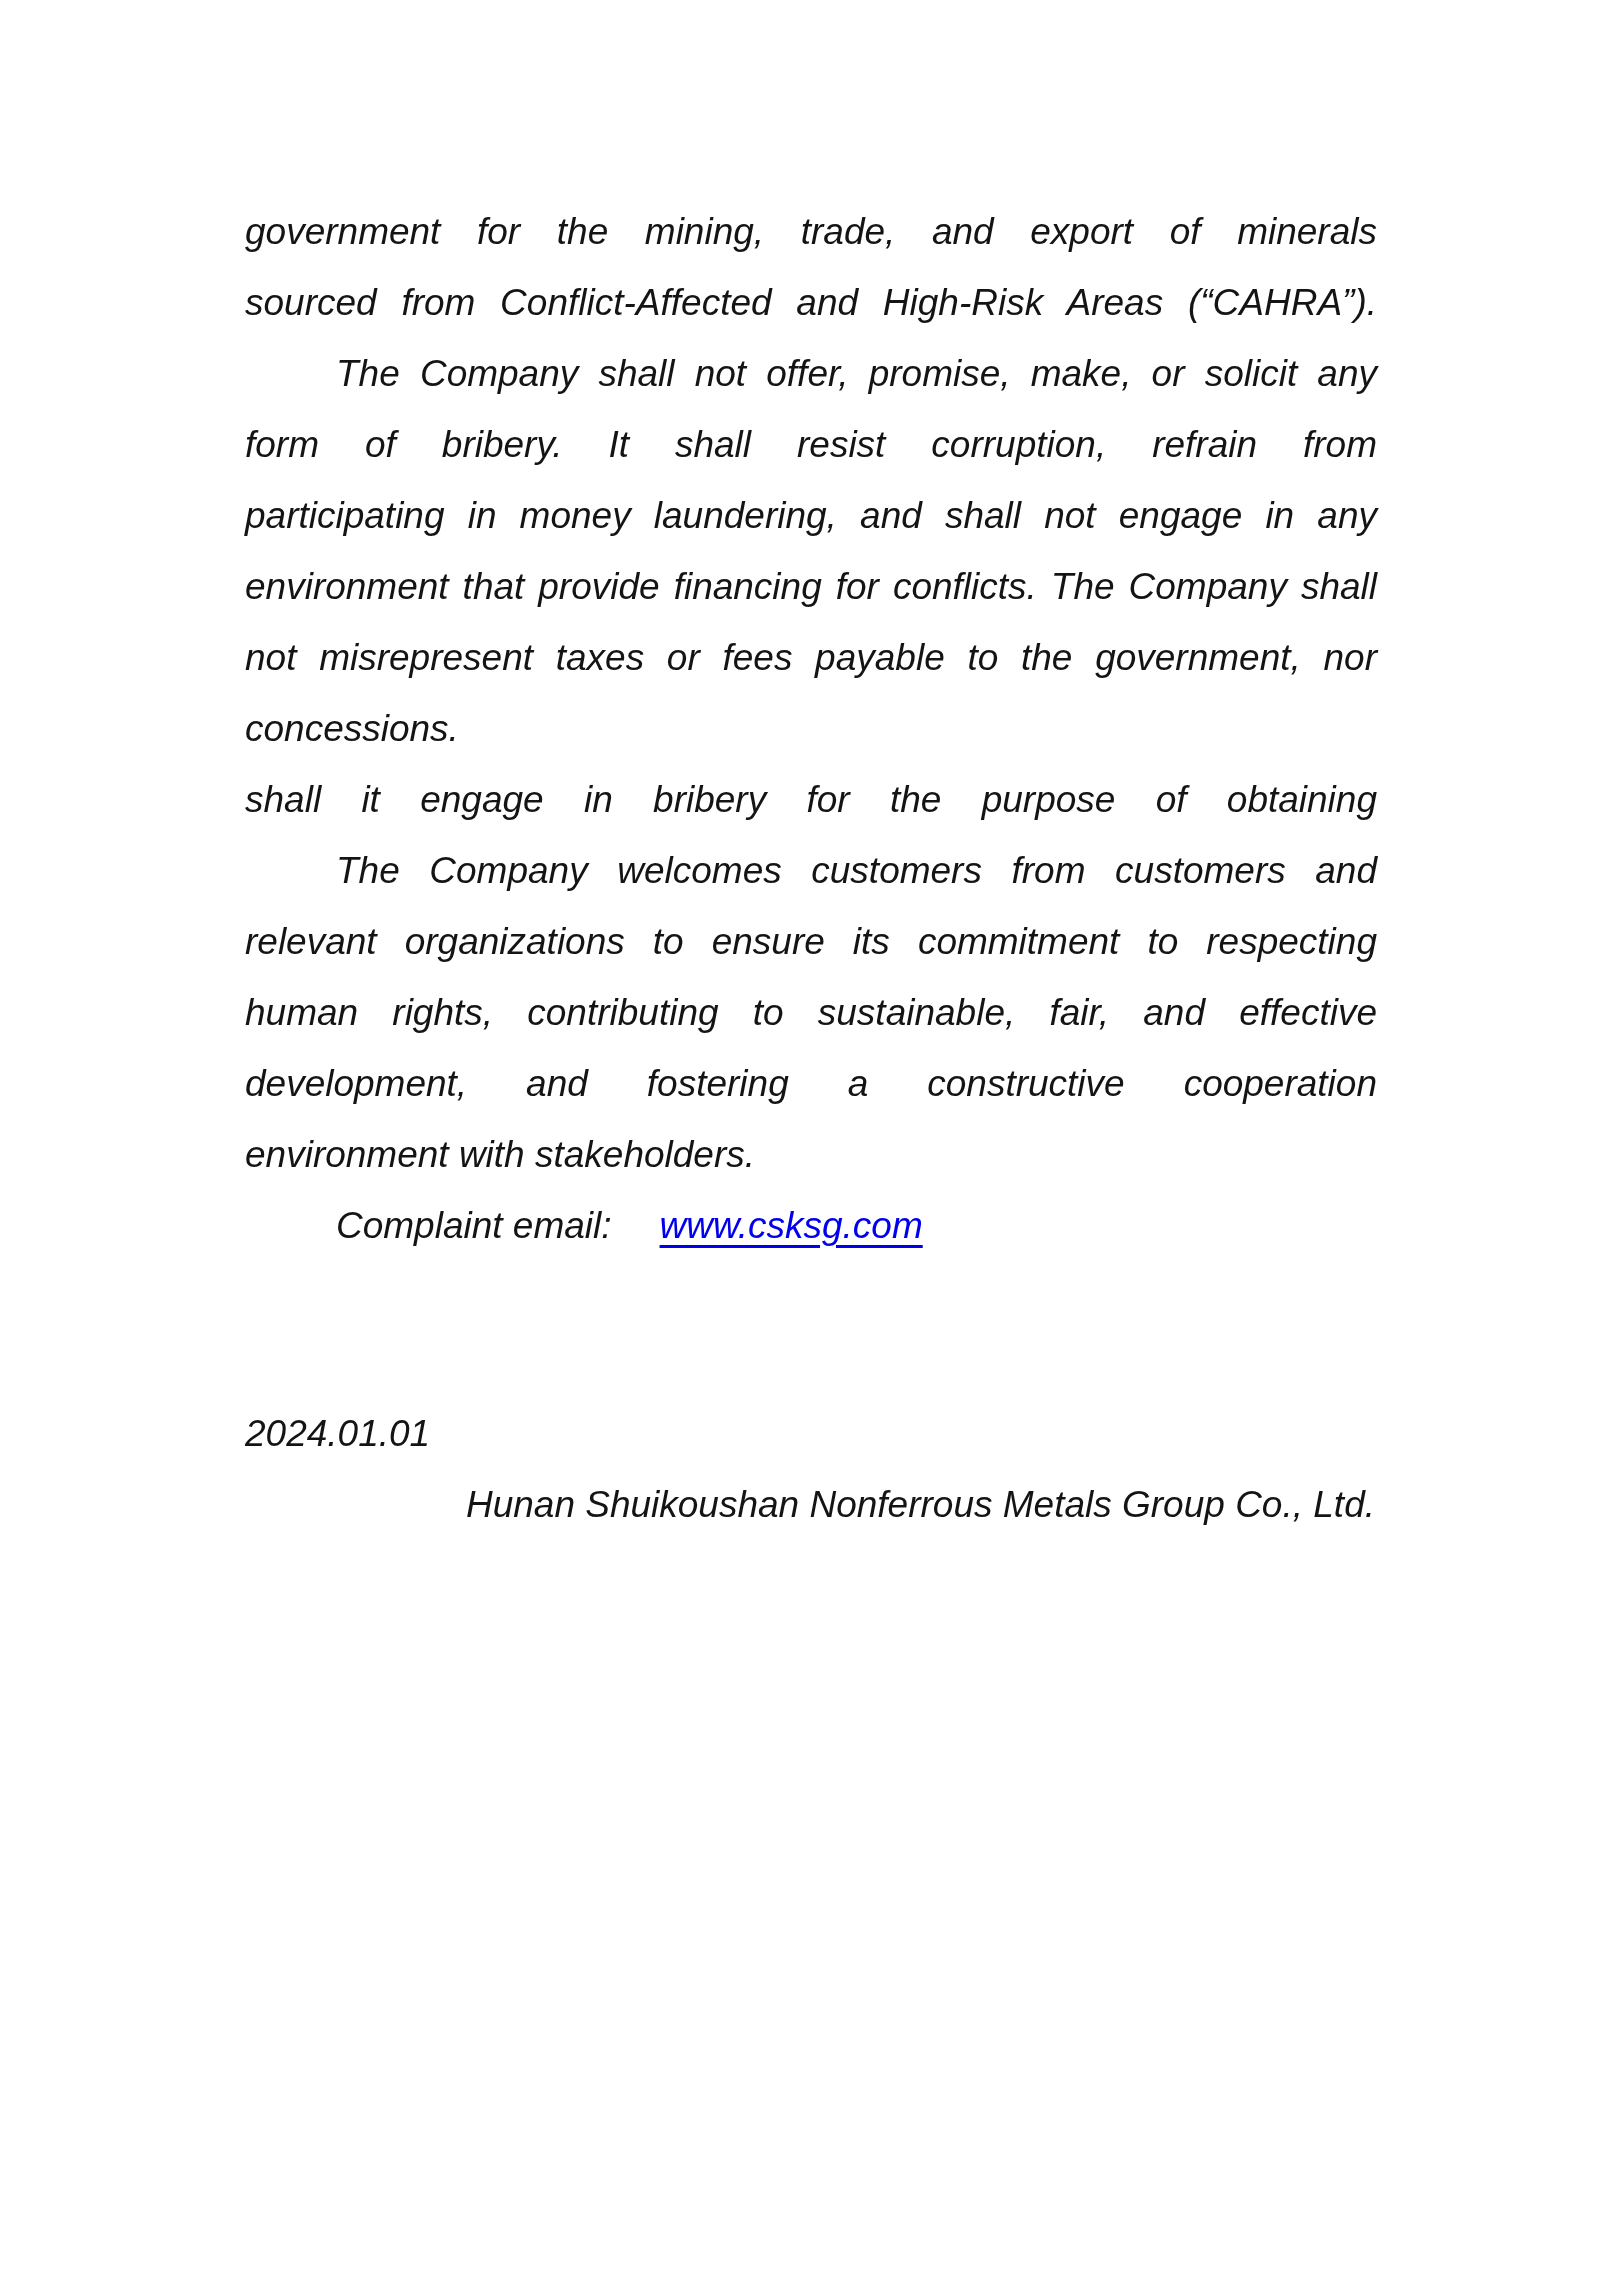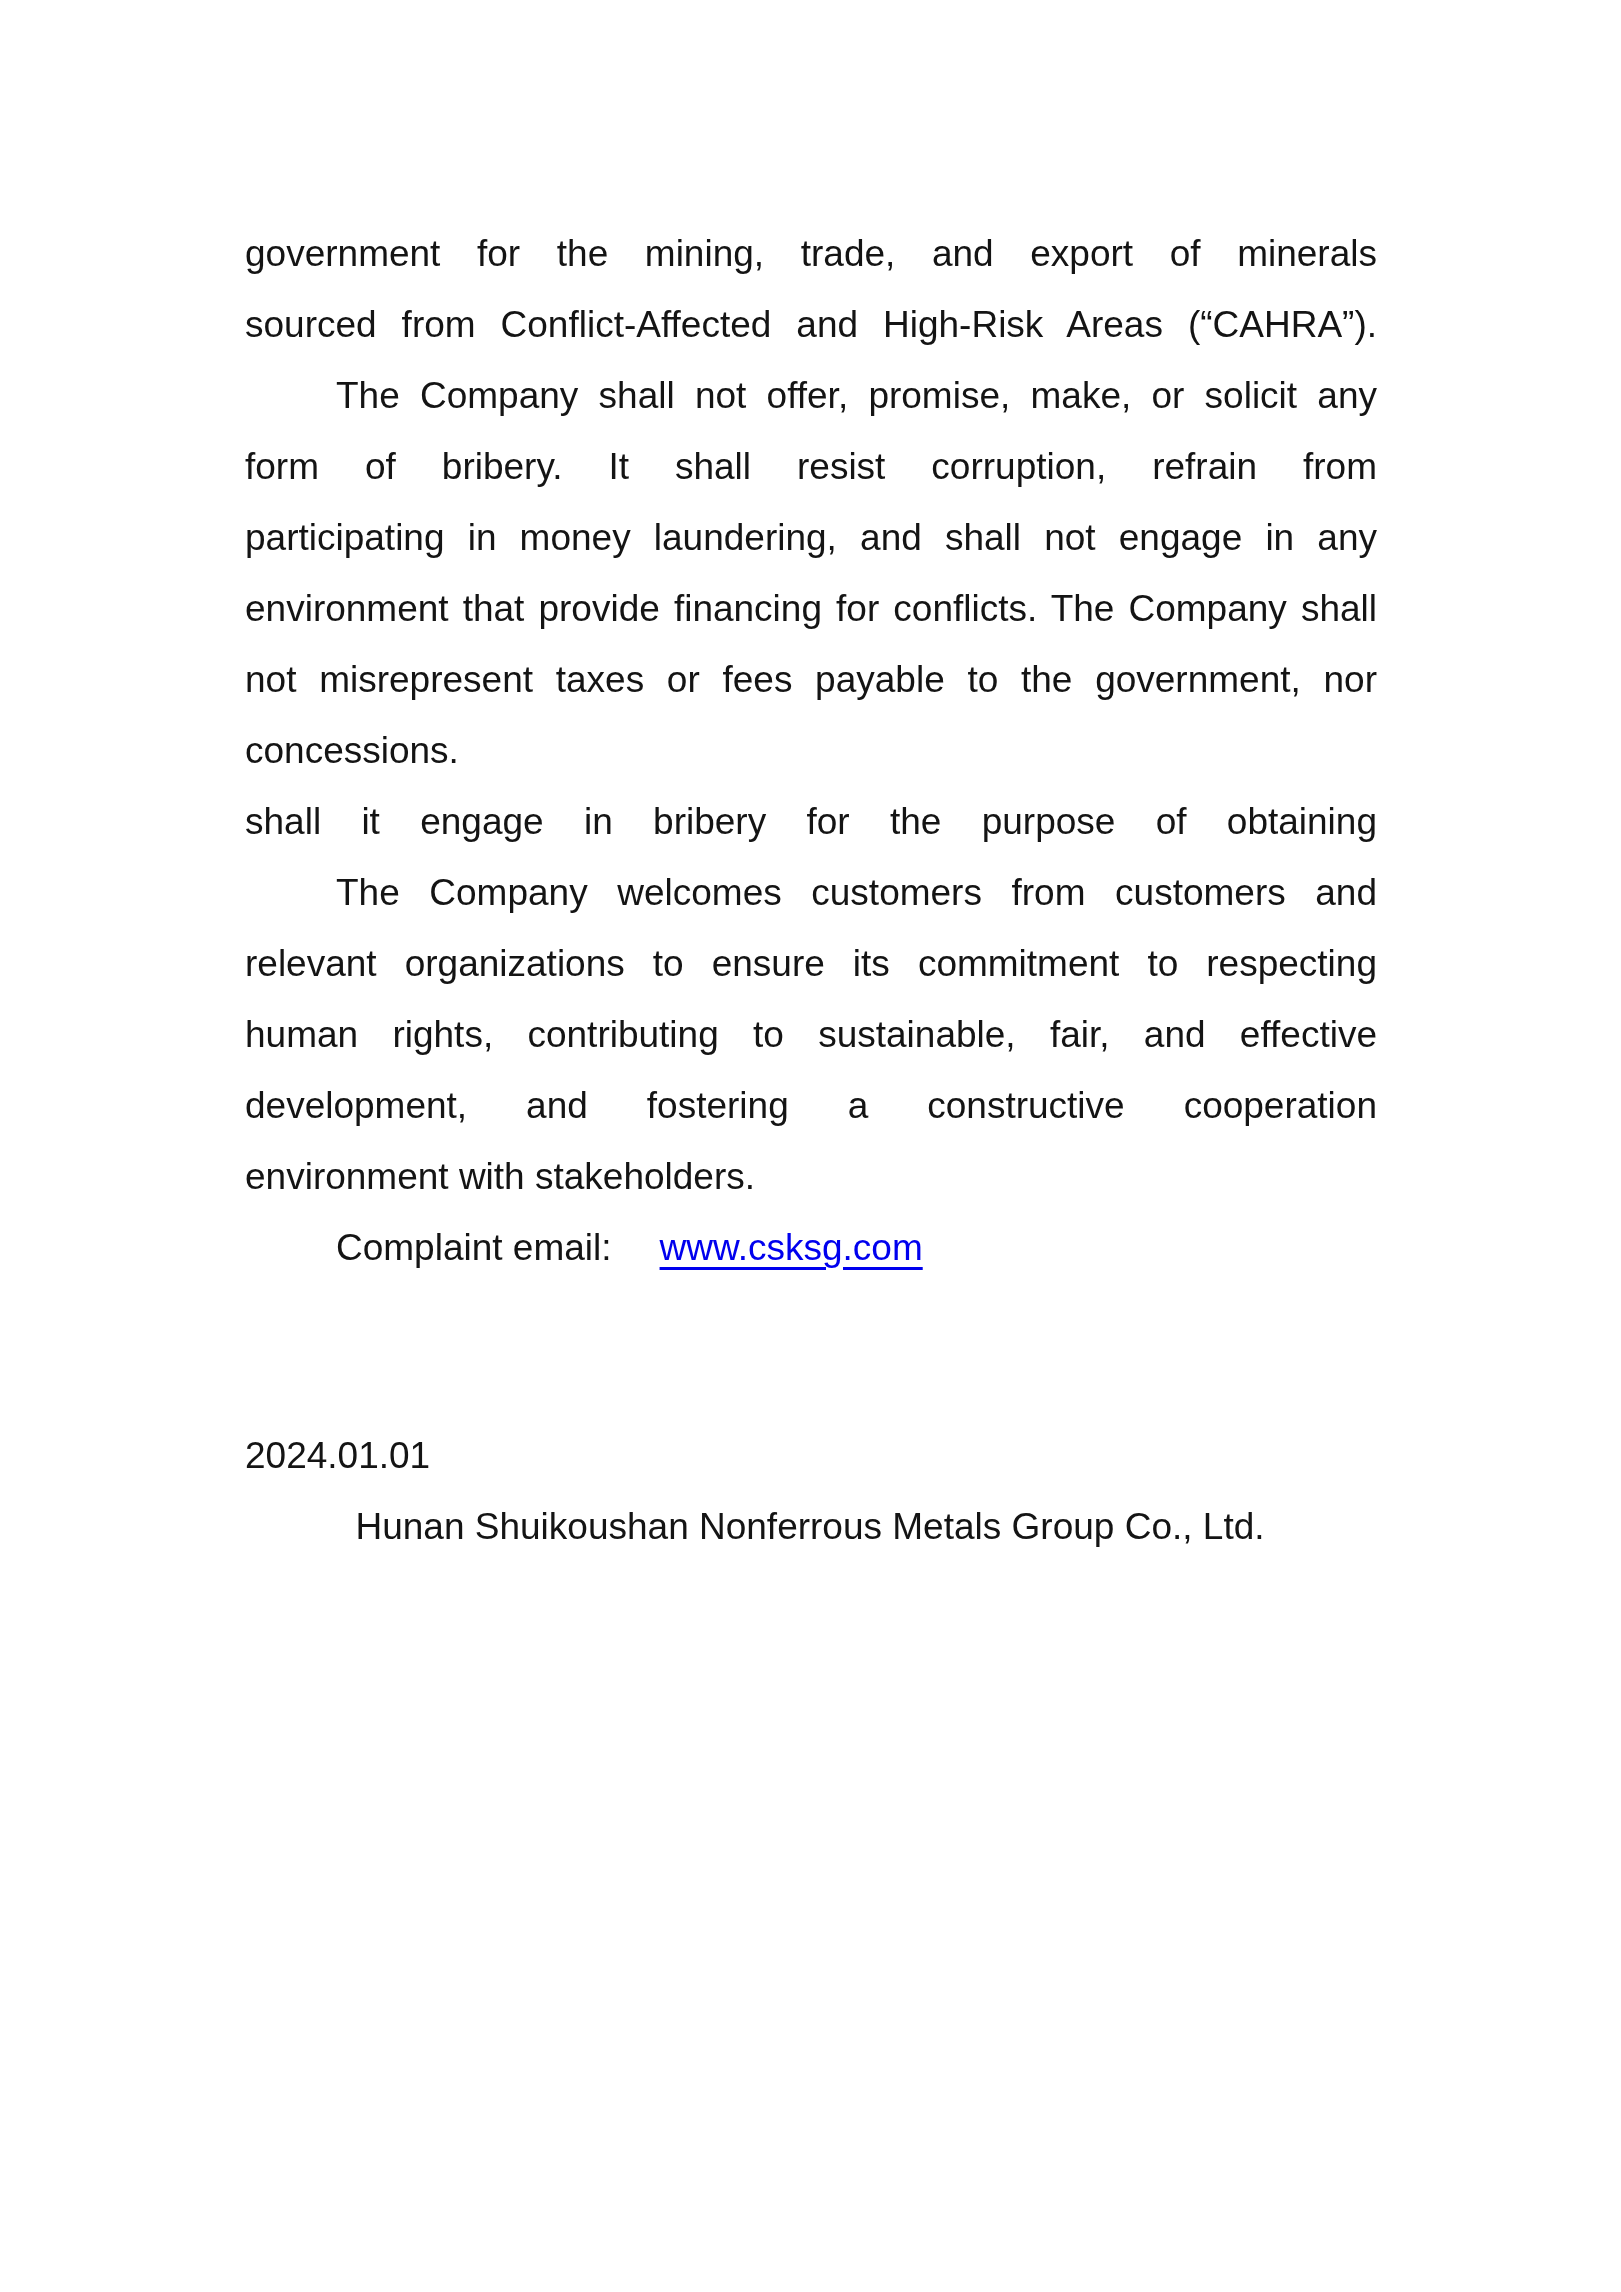--- a/index.html
+++ b/index.html
@@ -12,22 +12,23 @@
     width:1621px;height:2293px;
     background:var(--page-bg);
     font-family:"Liberation Sans","DejaVu Sans",sans-serif;
     color:var(--text-color);
     position:relative;
     overflow:hidden;
   }
   .content{
     position:absolute;
     left:245px;
-    top:218px;
+    top:196px;
     width:1132px;
+    font-style:italic;
   }
   .tline{
     font-size:37px;
     line-height:71px;
     white-space:normal;
     margin:0;
   }
   
   .jline{
     text-align:justify;
@@ -61,21 +62,21 @@
   }
   .date-line{
     font-size:37px;
     line-height:71px;
     text-align:left;
     padding-right:108px;
   }
   .company-line{
     font-size:37px;
     line-height:71px;
-    text-align:center;
+    text-align:right;
     padding-right:2px;
   }
 </style>
 </head>
 <body>
 
 <div class="content">
 
   <div>
     <div class="tline jline">government for the mining, trade, and export of minerals</div>

